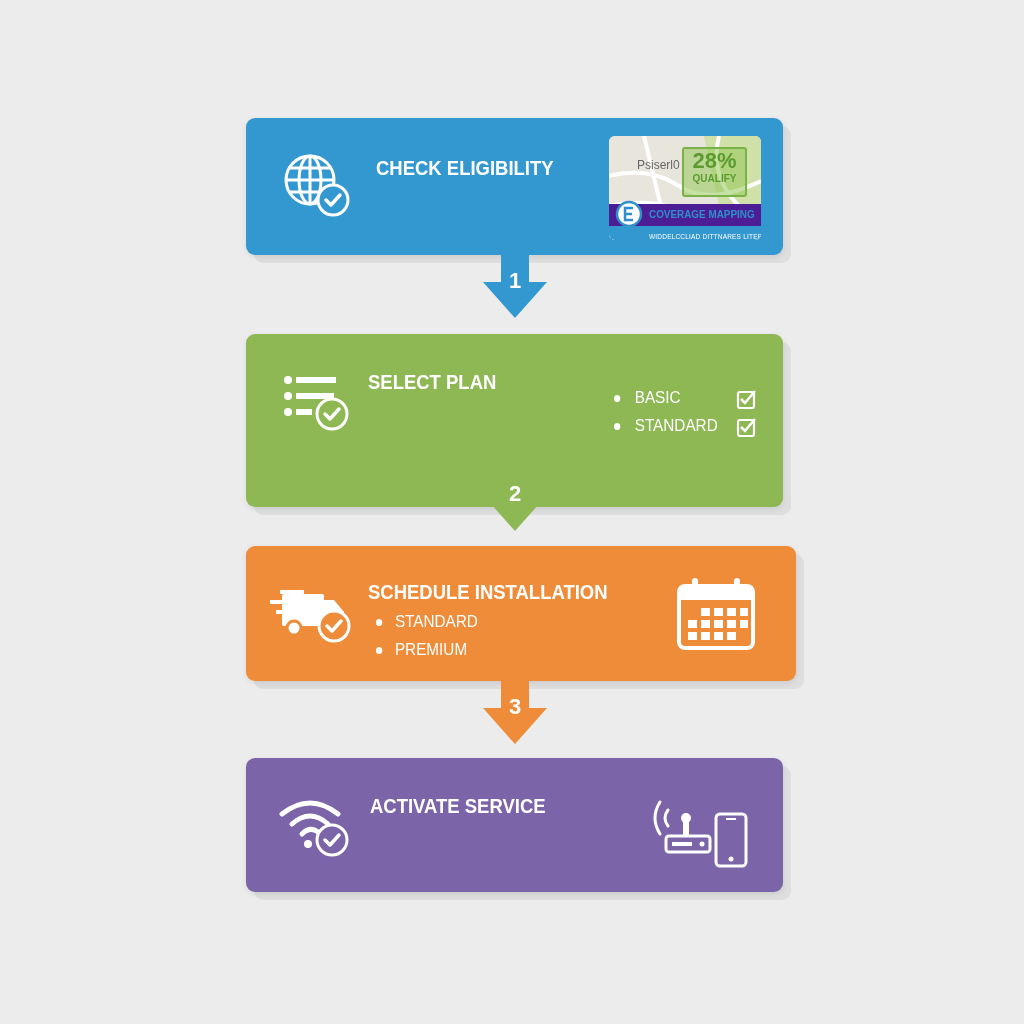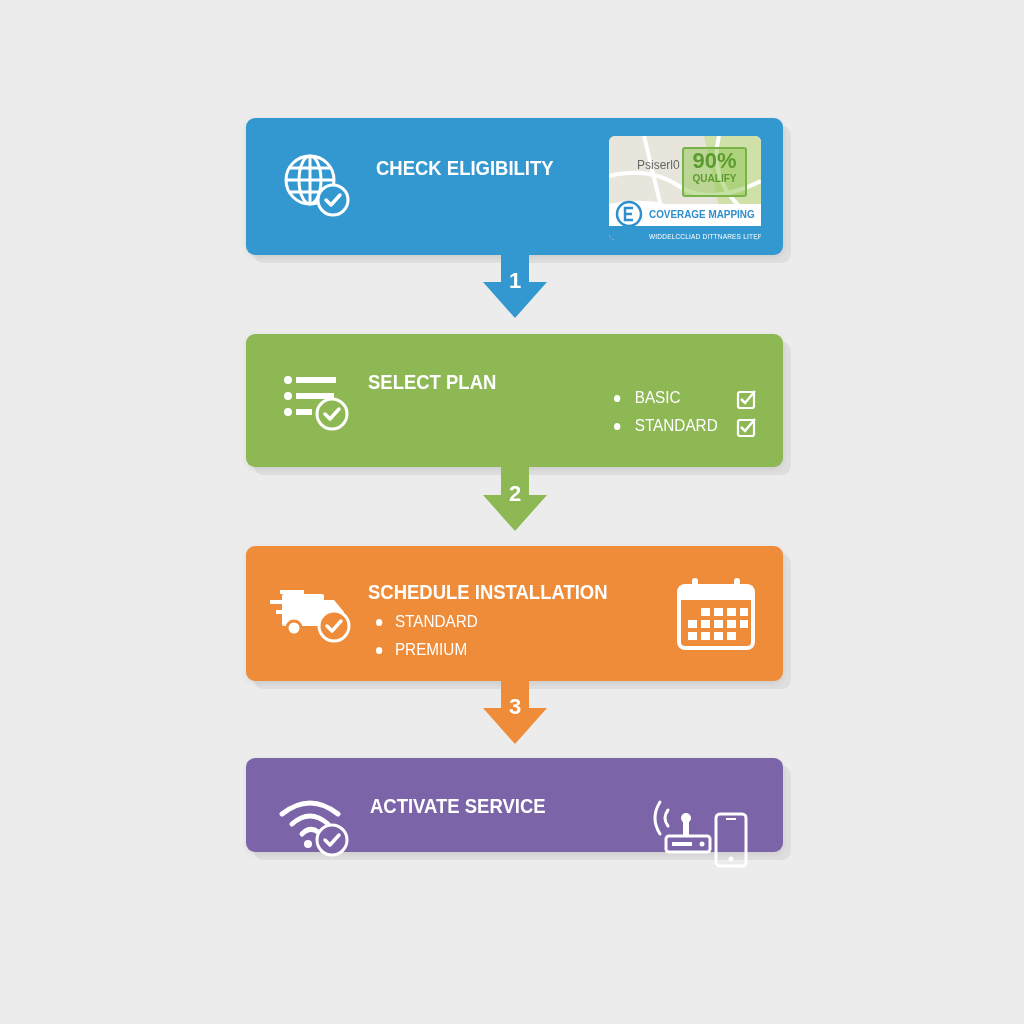--- a/index.html
+++ b/index.html
@@ -6,21 +6,21 @@
   body{width:1024px;height:1024px;background:#ececec;position:relative;overflow:hidden;font-family:"Liberation Sans","DejaVu Sans",sans-serif;}
   .card{position:absolute;left:246px;width:537px;border-radius:9px;box-shadow:8px 8px 0 rgba(0,0,0,0.06),0 2px 6px rgba(0,0,0,0.08);color:#fff;}
   .title{position:absolute;font-weight:bold;font-size:21px;letter-spacing:0;transform:scaleX(0.88);transform-origin:left center;white-space:nowrap;}
   .icon{position:absolute;}
   .arrow{position:absolute;left:483px;width:64px;height:66px;}
   .arrow .num{position:absolute;left:0;width:64px;top:16px;text-align:center;color:#fff;font-weight:bold;font-size:22px;}
   .bullet-list{position:absolute;text-align:center;}
   .bl-item{display:flex;align-items:center;height:28px;font-size:17px;transform:scaleX(0.9);transform-origin:left center;white-space:nowrap;}
   .dot{width:7px;height:7px;border-radius:50%;background:#fff;margin-right:16px;flex:none;}
   .map{position:absolute;left:609px;top:136px;width:152px;height:104px;border-radius:6px;background:#e9e6dc;overflow:hidden;}
-  .cov-bar{position:absolute;left:0;bottom:14px;width:152px;height:22px;background:#ffffff;}
+  .cov-bar{position:absolute;left:0;bottom:14px;width:152px;height:22px;background:#4c1d95;}
   .cov-text{position:absolute;left:40px;top:4px;font-size:11px;font-weight:bold;color:#2e8fcc;white-space:nowrap;transform:scaleX(0.9);transform-origin:left center;}
   .cov-sub{position:absolute;left:40px;bottom:0px;font-size:6.5px;color:#fff;white-space:nowrap;letter-spacing:0.2px;}
   .qual{position:absolute;left:73px;top:11px;width:61px;height:46px;border:2px solid #7ab24a;border-radius:3px;background:rgba(150,200,90,0.55);text-align:center;color:#5c9b2f;font-weight:bold;}
   .qual .pct{font-size:22px;line-height:24px;}
   .qual .q{font-size:10px;line-height:12px;}
   .place{position:absolute;left:28px;top:22px;font-size:12px;color:#666;}
 </style>
 </head>
 <body>
 
@@ -45,42 +45,42 @@
     <path d="M95 0 L152 0 L152 70 L110 70 Z" fill="#cfe0a8"></path>
     <g stroke="#fff" stroke-width="4" fill="none">
       <path d="M0 40 Q40 30 70 50 T152 45"></path>
       <path d="M35 0 L60 104"></path>
       <path d="M0 70 Q50 60 80 80"></path>
       <path d="M110 0 Q100 40 130 70"></path>
     </g>
   </svg>
   <div class="place">Psiserl0</div>
   <div class="qual">
-    <div class="pct">90%</div>
+    <div class="pct">28%</div>
     <div class="q">QUALIFY</div>
   </div>
   <div class="cov-bar">
     <svg style="position:absolute;left:6px;top:-4px" width="28" height="28" viewBox="0 0 28 28">
       <circle cx="14" cy="14" r="12" fill="#fff" stroke="#2e8fcc" stroke-width="2.5"></circle>
       <path d="M18 8 H10 V20 H18 M10 14 H17" fill="none" stroke="#2e8fcc" stroke-width="2.5"></path>
     </svg>
     <div class="cov-text">COVERAGE MAPPING</div>
   </div>
   <div style="position:absolute;left:0;bottom:0;width:152px;height:14px;background:#3498d0;"></div>
   <div class="cov-sub">WIDDELCCLIAD DITTNARES LITERNET</div>
 </div>
 
 <svg class="arrow" style="top:252px;" width="64" height="66" viewBox="0 0 64 66">
   <path d="M18 0 H46 V30 H64 L32 66 L0 30 H18 Z" fill="#3498d0"></path>
 </svg>
 <div class="arrow" style="top:252px;">
     <div class="num">1</div>
   </div>
 
-<div class="card" style="top:334px;height:133px;background:#8db853;">
+<div class="card" style="top:334px;height:173px;background:#8db853;">
   <svg class="icon" style="left:36px;top:40px;" width="72" height="60" viewBox="0 0 72 60">
     <g fill="#fff">
       <circle cx="6" cy="6" r="4"></circle>
         <rect x="14" y="3" width="40" height="6"></rect>
       <circle cx="6" cy="22" r="4"></circle>
         <rect x="14" y="19" width="38" height="6"></rect>
       <circle cx="6" cy="38" r="4"></circle>
         <rect x="14" y="35" width="16" height="6"></rect>
     </g>
     <circle cx="50" cy="40" r="15" fill="#8db853" stroke="#fff" stroke-width="3"></circle>
@@ -107,21 +107,21 @@
     </svg>
 </div>
 
 <svg class="arrow" style="top:465px;" width="64" height="66" viewBox="0 0 64 66">
   <path d="M18 0 H46 V30 H64 L32 66 L0 30 H18 Z" fill="#8db853"></path>
 </svg>
 <div class="arrow" style="top:465px;">
     <div class="num">2</div>
   </div>
 
-<div class="card" style="top:546px;height:135px;background:#ee8c3a;">
+<div class="card" style="top:546px;height:135px;background:#ee8c3a;padding-left:13px;">
   <svg class="icon" style="left:22px;top:40px;" width="90" height="60" viewBox="0 0 90 60">
     <g fill="#fff">
       <rect x="12" y="4" width="24" height="4"></rect>
         <rect x="2" y="14" width="32" height="4"></rect>
         <rect x="8" y="24" width="26" height="4"></rect>
       <rect x="14" y="8" width="42" height="32" rx="2"></rect>
       <path d="M56 14 H66 L76 26 V40 H56 Z"></path>
       <circle cx="26" cy="42" r="7" fill="#fff" stroke="#ee8c3a" stroke-width="3"></circle>
     </g>
     <circle cx="66" cy="40" r="15" fill="#ee8c3a" stroke="#fff" stroke-width="3"></circle>
@@ -161,21 +161,21 @@
   </svg>
 </div>
 
 <svg class="arrow" style="top:678px;" width="64" height="66" viewBox="0 0 64 66">
   <path d="M18 0 H46 V30 H64 L32 66 L0 30 H18 Z" fill="#ee8c3a"></path>
 </svg>
 <div class="arrow" style="top:678px;">
     <div class="num">3</div>
   </div>
 
-<div class="card" style="top:758px;height:94px;background:#7b64a8;">
+<div class="card" style="top:758px;height:134px;background:#7b64a8;">
   <svg class="icon" style="left:32px;top:40px;" width="80" height="62" viewBox="0 0 80 62">
     <g fill="none" stroke="#fff" stroke-width="5" stroke-linecap="round">
       <path d="M4 16 Q32 -6 60 16"></path>
       <path d="M14 26 Q32 10 50 26"></path>
       <path d="M24 36 Q32 28 40 34"></path>
     </g>
     <circle cx="30" cy="46" r="4" fill="#fff"></circle>
     <circle cx="54" cy="42" r="15" fill="#7b64a8" stroke="#fff" stroke-width="3"></circle>
     <path d="M47 42 L52 47 L61 37" fill="none" stroke="#fff" stroke-width="3.5" stroke-linecap="round" stroke-linejoin="round"></path>
   </svg>

